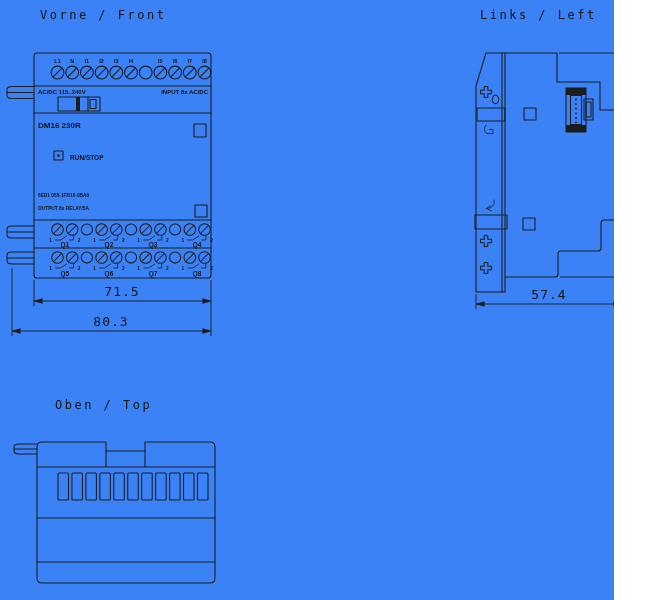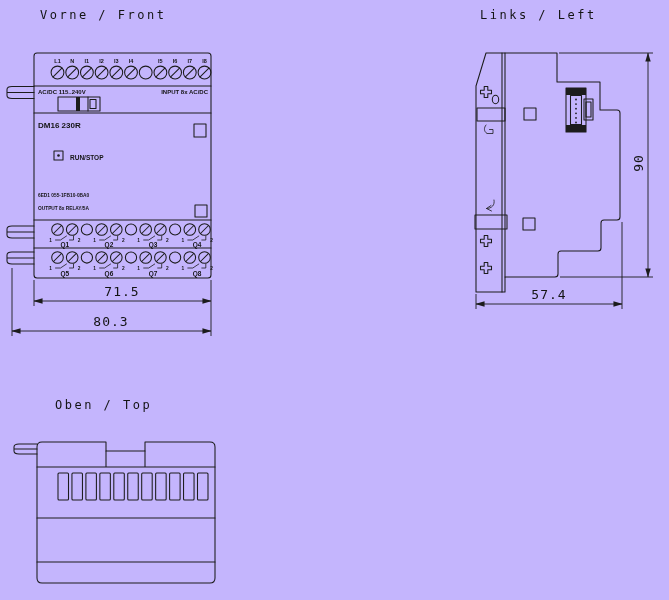--- a/index.html
+++ b/index.html
@@ -1,16 +1,16 @@
 <!DOCTYPE html>
 <html><head>
 <meta charset="utf-8">
 <style>
   html,body{margin:0;padding:0;background:#fff;}
-  #canvas{position:relative;width:669px;height:600px;background:#c4b5fd;overflow:hidden;
+  #canvas{position:relative;width:614px;height:600px;background:#3b82f6;overflow:hidden;
           font-family:"DejaVu Sans Mono", monospace;}
   svg{display:block;}
   .ln{fill:none;stroke:#1c1c1c;stroke-width:1.05;stroke-linecap:round;stroke-linejoin:round;}
   .lnthin{fill:none;stroke:#1c1c1c;stroke-width:0.8;stroke-linecap:round;stroke-linejoin:round;}
   .lnd{fill:none;stroke:#1c1c1c;stroke-width:0.9;}
   .fillk{fill:#1c1c1c;stroke:none;}
   text{fill:#141414;}
   .vtitle{font:12px "DejaVu Sans Mono", monospace;letter-spacing:2.5px;}
   .dim{font:13px "DejaVu Sans Mono", monospace;letter-spacing:1px;}
   .tlabel{font:bold 5.5px "Liberation Sans", sans-serif;text-anchor:middle;}

